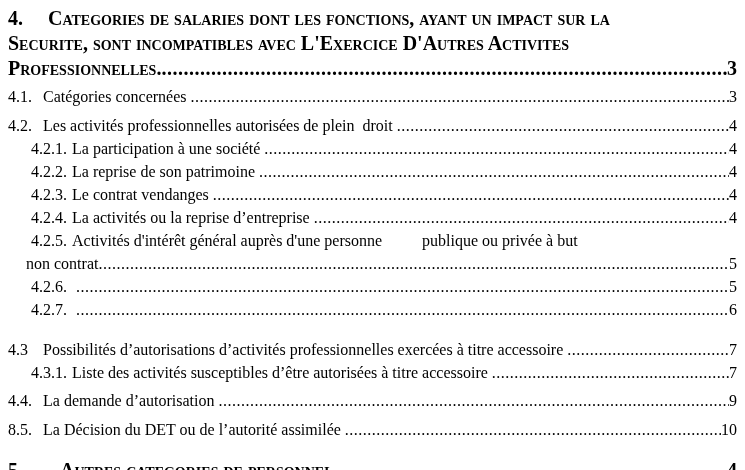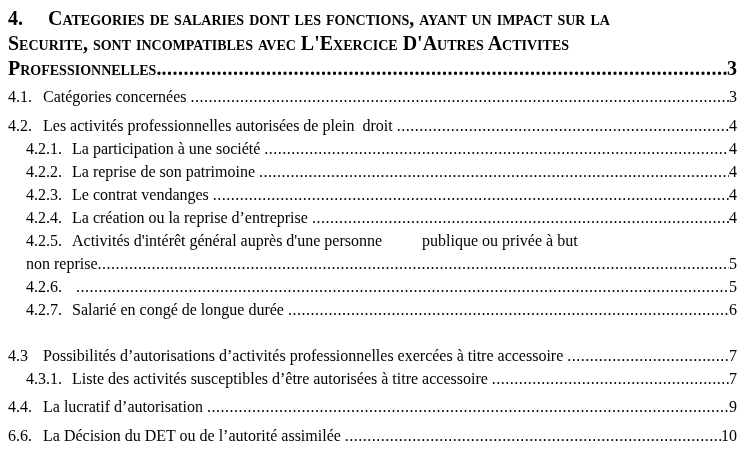--- a/index.html
+++ b/index.html
@@ -9,32 +9,32 @@
     background:#ffffff;color:#000000;
     font-family:"Liberation Serif","DejaVu Serif",serif;
     overflow:hidden;
   }
   .row{display:flex;align-items:baseline;font-size:16px;line-height:23px;}
   .h{font-size:20px;font-weight:bold;font-variant:small-caps;line-height:25px;}
   .num{flex:0 0 auto;}
   .h4row .num{width:40px;}
   .h5row .num{width:52px;}
   .l2 .num{width:35px;}
-  .l3{padding-left:18px;}
+  .l3{padding-left:18px;text-align:center;}
   .l3 .num{width:46px;}
   .t{white-space:nowrap;flex:0 0 auto;min-width:0;}
   .dots{flex:1 1 auto;min-width:4px;overflow:hidden;white-space:nowrap;margin-left:4px;}
   .dots.nogap{margin-left:0;}
   .dots::after{
     content:"..........................................................................................................................................................................................................";
     letter-spacing:0.5px;
   }
   .pg{flex:0 0 auto;}
   .gap{flex:0 0 40px;}
-  .mt4{margin-top:4px;}.mt5{margin-top:5px;}.mt6{margin-top:6px;}.mt9{margin-top:23px;}
+  .mt4{margin-top:4px;}.mt5{margin-top:5px;}.mt6{margin-top:6px;}.mt9{margin-top:17px;}
 </style>
 </head>
 <body>
 
 <div class="page">
 
   <div class="row h h4row">
     <span class="num">4.</span>
     <span class="t">Categories de salaries dont les fonctions, ayant un impact sur la</span>
   </div>
@@ -79,74 +79,73 @@
 
   <div class="row l3">
     <span class="num">4.2.3.</span>
     <span class="t">Le contrat vendanges</span>
     <span class="dots"></span>
     <span class="pg">4</span>
   </div>
 
   <div class="row l3">
     <span class="num">4.2.4.</span>
-    <span class="t">La création ou la reprise d’entreprise</span>
+    <span class="t">La activités ou la reprise d’entreprise</span>
     <span class="dots"></span>
     <span class="pg">4</span>
   </div>
 
   <div class="row l3">
     <span class="num">4.2.5.</span>
     <span class="t">Activités d'intérêt général auprès d'une personne</span>
     <span class="gap"></span>
     <span class="t">publique ou privée à but</span>
   </div>
 
   <div class="row l3">
-    <span class="t">non reprise</span>
+    <span class="t">non contrat</span>
     <span class="dots nogap"></span>
     <span class="pg">5</span>
   </div>
 
   <div class="row l3">
     <span class="num">4.2.6.</span>
     <span class="dots"></span>
     <span class="pg">5</span>
   </div>
 
   <div class="row l3">
     <span class="num">4.2.7.</span>
-    <span class="t">Salarié en congé de longue durée</span>
     <span class="dots"></span>
     <span class="pg">6</span>
   </div>
 
   <div class="row l2 mt9">
     <span class="num">4.3</span>
     <span class="t">Possibilités d’autorisations d’activités professionnelles exercées à titre accessoire</span>
     <span class="dots"></span>
     <span class="pg">7</span>
   </div>
 
   <div class="row l3">
     <span class="num">4.3.1.</span>
     <span class="t">Liste des activités susceptibles d’être autorisées à titre accessoire</span>
     <span class="dots"></span>
     <span class="pg">7</span>
   </div>
 
   <div class="row l2 mt5">
     <span class="num">4.4.</span>
-    <span class="t">La lucratif d’autorisation</span>
+    <span class="t">La demande d’autorisation</span>
     <span class="dots"></span>
     <span class="pg">9</span>
   </div>
 
   <div class="row l2 mt6">
-    <span class="num">6.6.</span>
+    <span class="num">8.5.</span>
     <span class="t">La Décision du DET ou de l’autorité assimilée</span>
     <span class="dots"></span>
     <span class="pg">10</span>
   </div>
 
   <div class="row h h5row mt9">
     <span class="num">5.</span>
     <span class="t">Autres categories de personnel</span>
     <span class="dots nogap"></span>
     <span class="pg">4</span>

